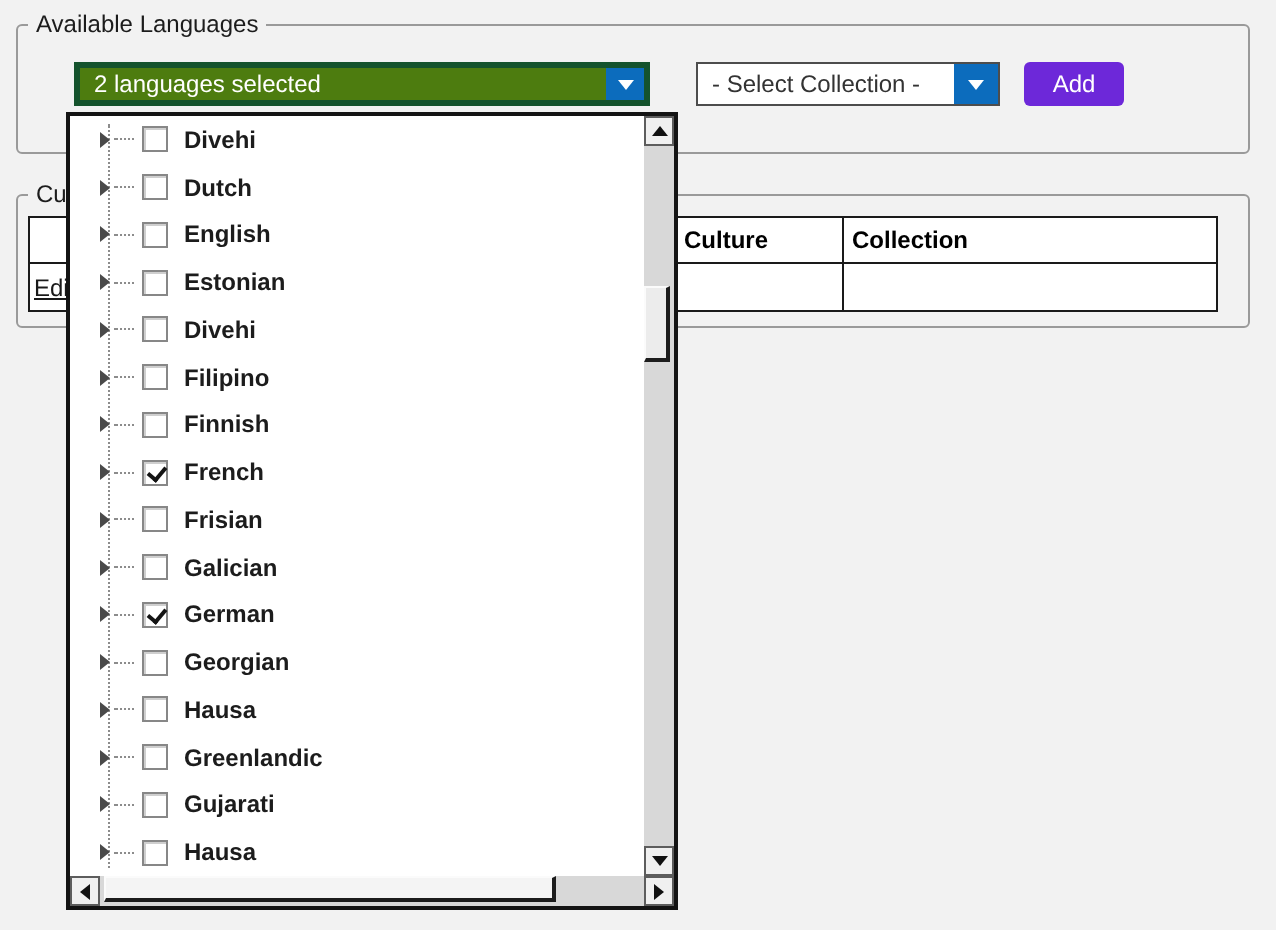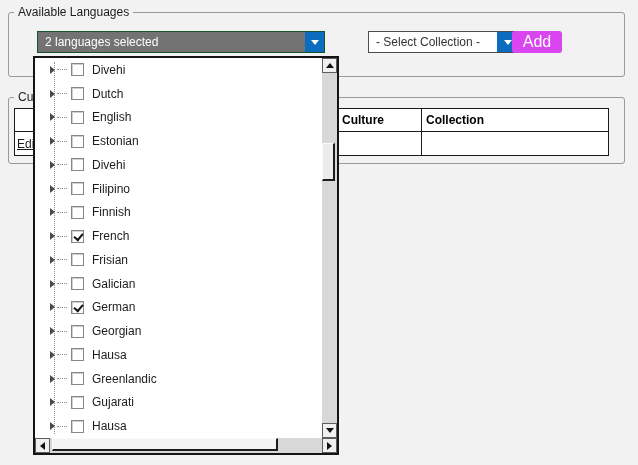--- a/index.html
+++ b/index.html
@@ -15,58 +15,58 @@
   .groupbox{border:1px solid #9a9a9a;border-radius:3px;}
   .gb-label{
     position:absolute;top:-8px;left:5px;background:#f2f2f2;
     padding:0 4px;font-size:12px;color:#1c1c1c;white-space:nowrap;
   }
   #gb-available{left:8px;top:12px;width:615px;height:63px;}
   #gb-current{left:8px;top:97px;width:615px;height:65px;}
 
   
   .combo{display:flex;align-items:stretch;height:22px;box-sizing:border-box;}
-  #lang-combo{left:37px;top:31px;width:288px;background:#737373;border:1px solid #14532d;}
+  #lang-combo{left:37px;top:31px;width:288px;background:#4d7c0f;border:3px solid #14532d;}
   #lang-combo .combo-text{
     flex:1;color:#fff;display:flex;align-items:center;padding-left:7px;
     white-space:nowrap;overflow:hidden;
   }
   .combo-btn{
     width:19px;background:#0c6cbd;display:flex;align-items:center;justify-content:center;
     flex:0 0 auto;cursor:pointer;
   }
   .tri-down-white{
     width:0;height:0;border-left:4px solid transparent;border-right:4px solid transparent;
     border-top:5px solid #fff;
   }
-  #coll-combo{left:348px;top:31px;width:152px;background:#fff;border:1px solid #4d4d4d;margin-left:20px;}
+  #coll-combo{left:348px;top:31px;width:152px;background:#fff;border:1px solid #4d4d4d;}
   #coll-combo .combo-text{
     flex:1;color:#333;display:flex;align-items:center;padding-left:7px;white-space:nowrap;
   }
   #coll-combo .combo-btn{width:22px;}
   #add-button{
-    left:512px;top:31px;width:50px;height:22px;background:#d946ef;color:#fff;
-    border:none;border-radius:3px;font-size:16px;cursor:pointer;
+    left:512px;top:31px;width:50px;height:22px;background:#6d28d9;color:#fff;
+    border:none;border-radius:3px;font-size:12px;cursor:pointer;
     font-family:inherit;
   }
 
   
   #cur-table{left:14px;top:108px;border-collapse:collapse;table-layout:fixed;width:594px;background:#fff;}
   #cur-table td,#cur-table th{
     border:1px solid #1a1a1a;padding:0 0 0 4px;text-align:left;overflow:hidden;
     white-space:nowrap;box-sizing:border-box;
   }
   #cur-table th{height:23px;font-size:12px;font-weight:bold;color:#000;background:#fff;}
   #cur-table td{height:24px;font-size:12px;}
   #edit-link{color:#1a1a1a;text-decoration:underline;cursor:pointer;}
 
   
   #dropdown-panel{
     left:33px;top:56px;width:306px;height:399px;box-sizing:border-box;
-    background:#fff;border:2px solid #141414;z-index:10;
+    background:#fff;border:2px solid #141414;z-index:10;font-weight:bold;
   }
   #dd-inner{position:absolute;left:0;top:0;right:0;bottom:0;}
   #lang-list{
     position:absolute;left:0;top:0;width:287px;height:380px;overflow:hidden;background:#fff;
   }
   #tree-line{
     position:absolute;left:19px;top:4px;bottom:4px;width:0;
     border-left:1px dotted #8c8c8c;
   }
   .lang-row{

